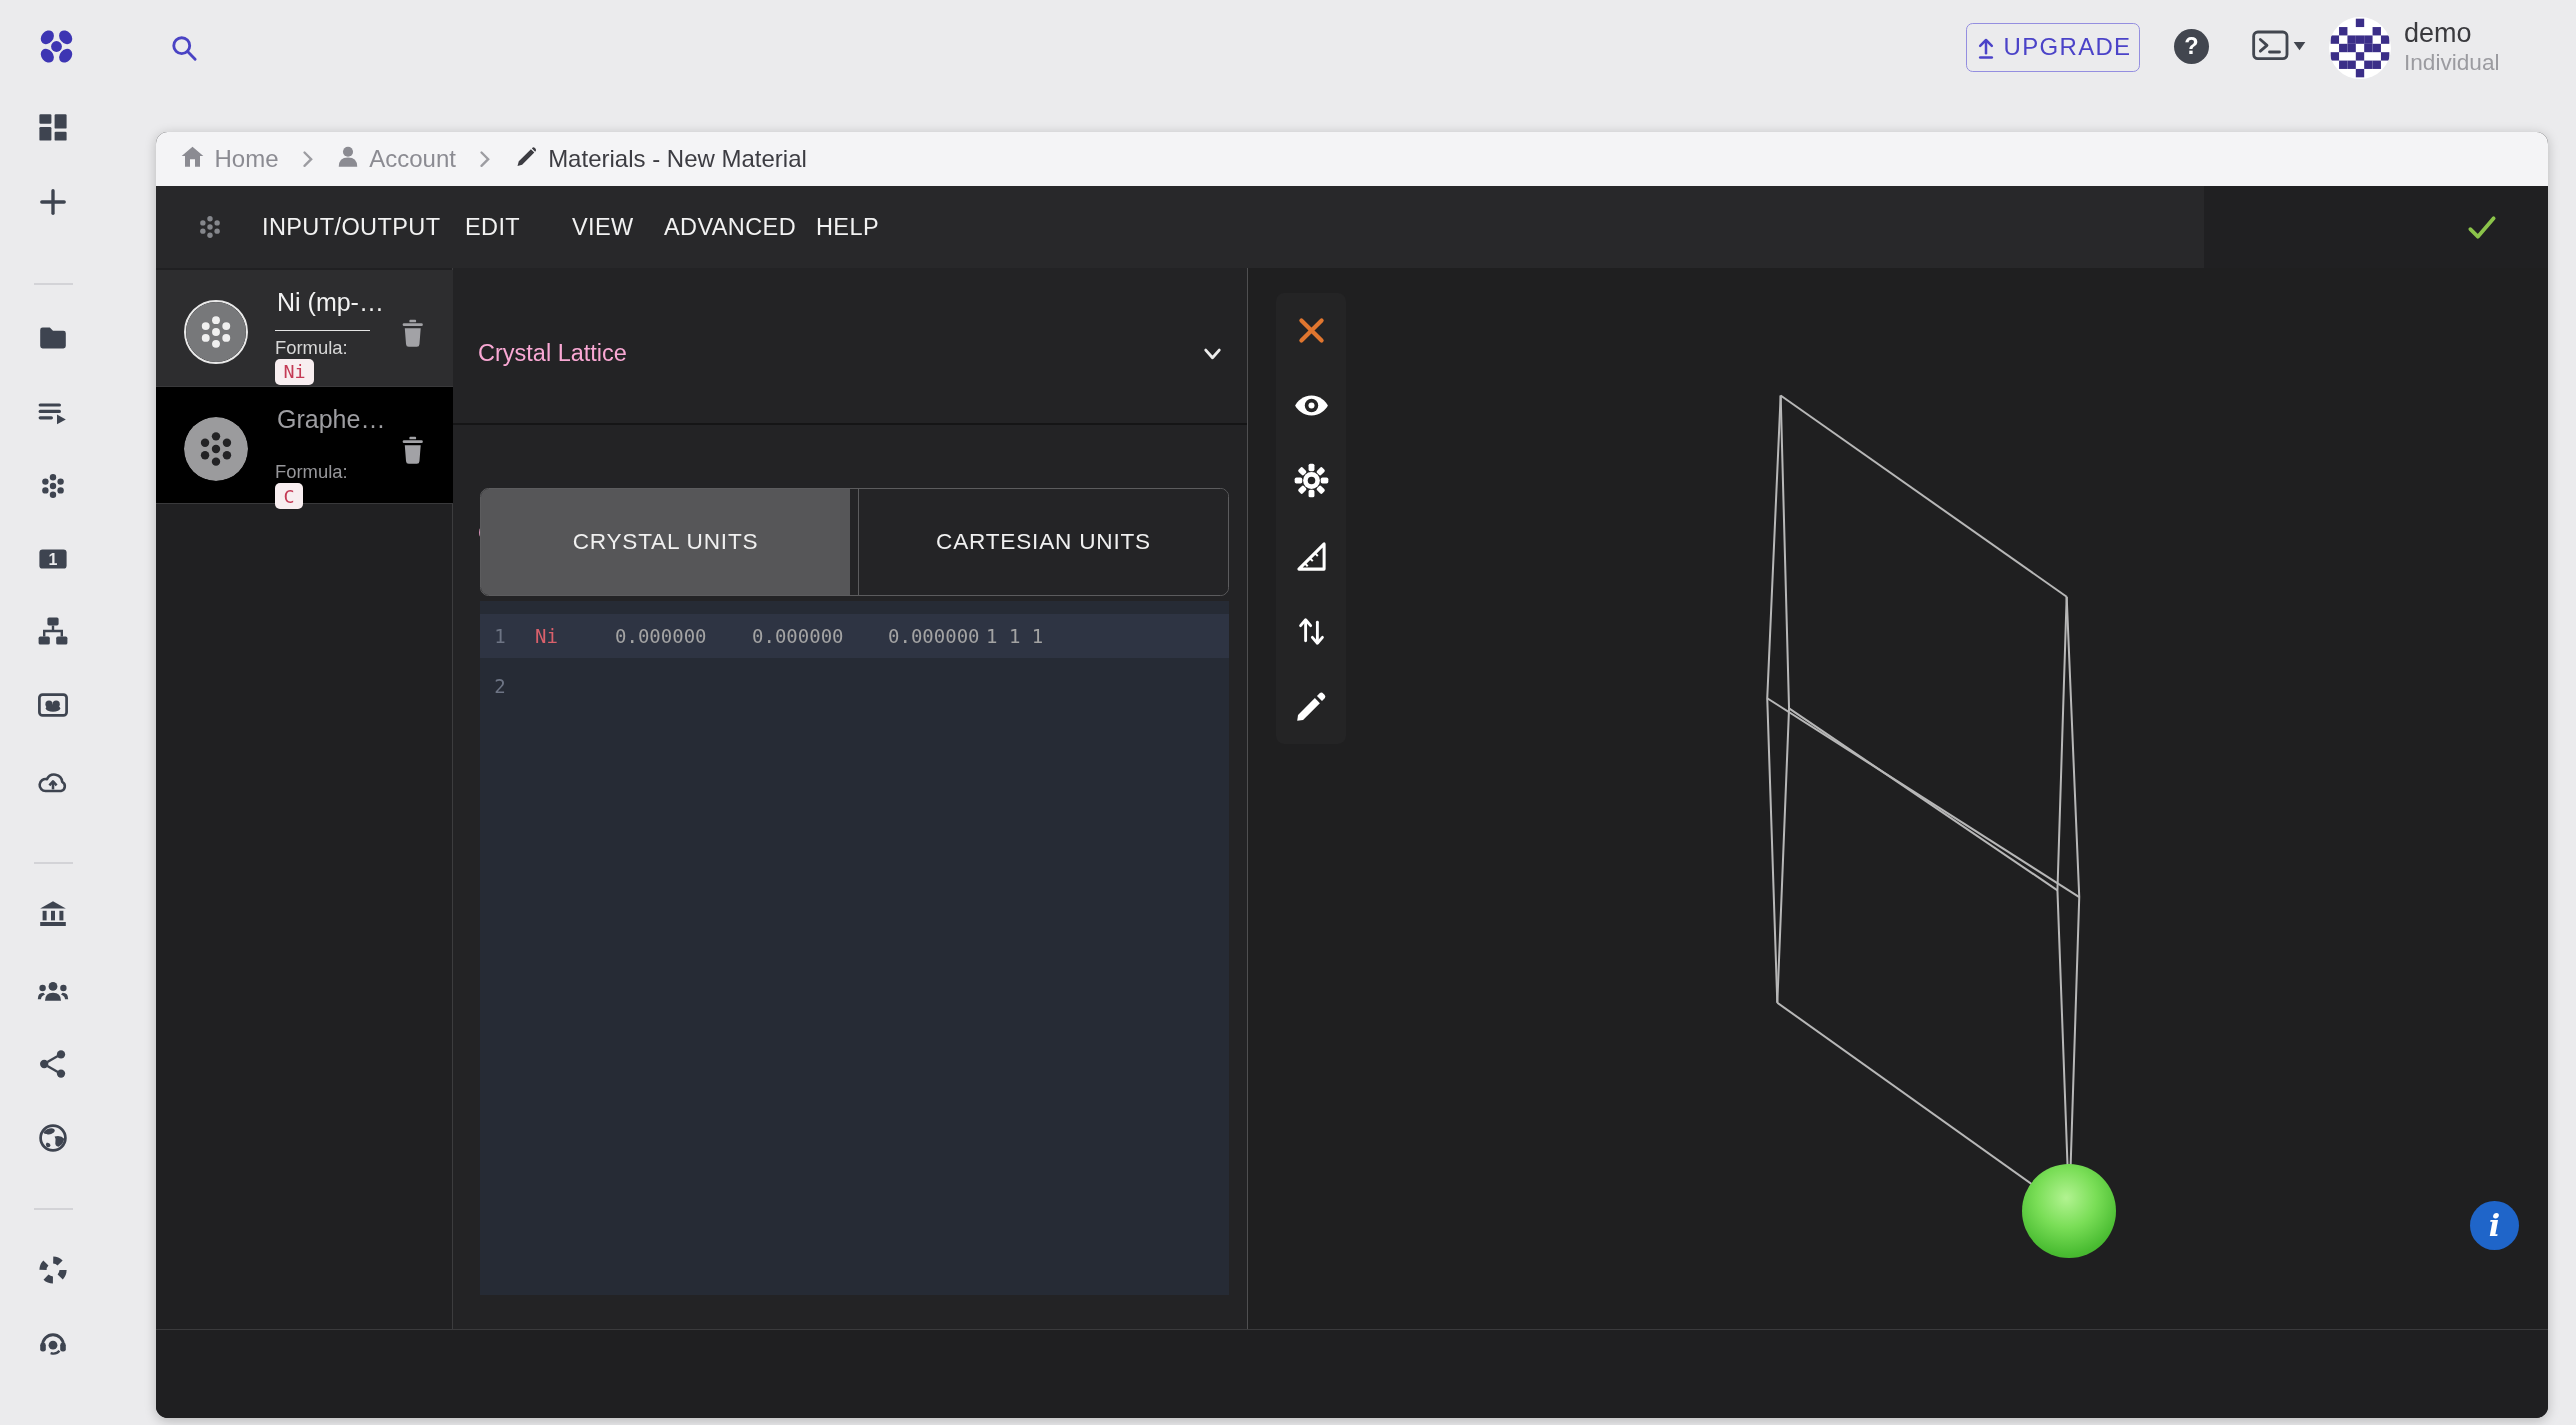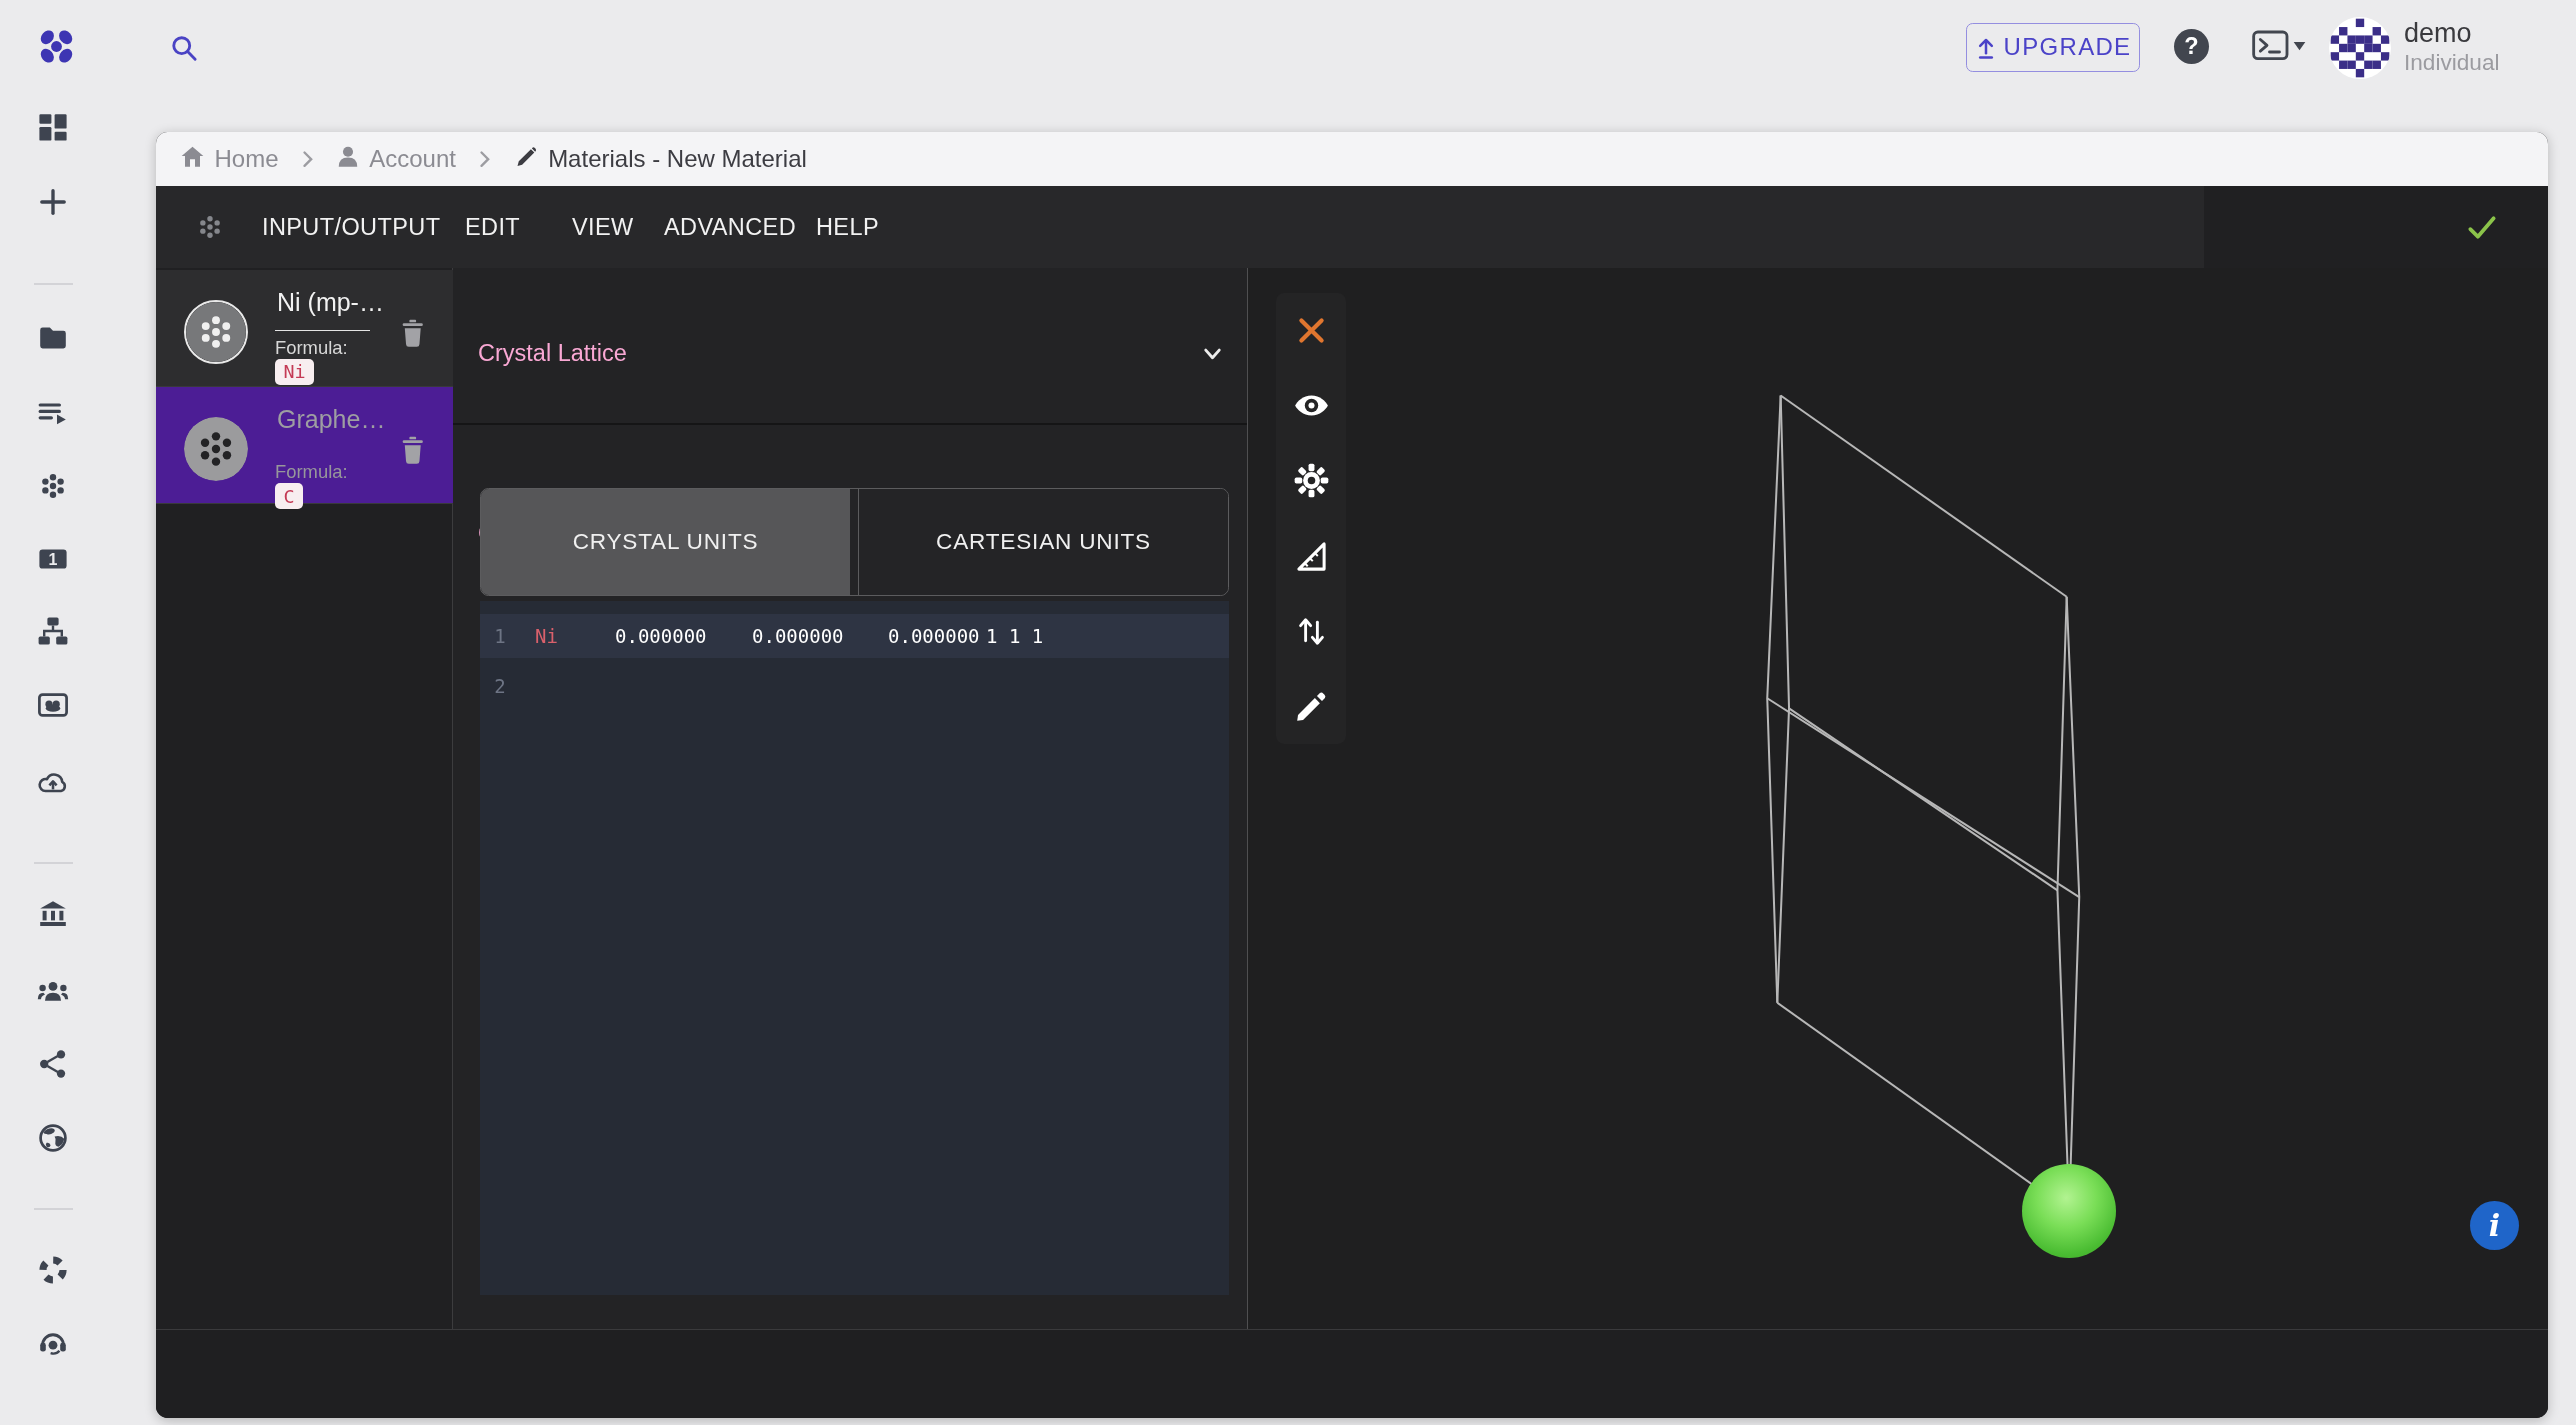--- a/index.html
+++ b/index.html
@@ -46,21 +46,21 @@
     color:#f2f2f2; font-size:23.5px; letter-spacing:0.4px; cursor:pointer; }
   .mb-check { position:absolute; left:2311px; top:28px; width:30px; height:27px; cursor:pointer; }
 
   .content { position:absolute; left:0; top:136px; width:2392px; height:1061px; }
 
   
   .list-panel { position:absolute; left:0; top:0; width:297px; height:1061px; background:#202022;
     border-right:0.8px solid #3c3c3e; }
   .mat-item { position:absolute; left:0; width:297px; height:117px; border-bottom:0.8px solid #39393b; cursor:pointer; }
   .mat-item.sel { background:#2d2d2f; }
-  .mat-item.unsel { background:#4c1d95; }
+  .mat-item.unsel { background:#000000; }
   .mat-avatar { position:absolute; left:28px; top:30px; width:64px; height:64px; border-radius:50%; }
   .mat-avatar.sel { border:2.5px solid #e9e9e9; }
   .mat-name { position:absolute; left:121px; top:18.4px; font-size:25px; color:#f2f2f2; white-space:nowrap; }
   .mat-name.dim { color:#9e9ea2; }
   .mat-underline { position:absolute; left:119px; top:60px; width:95px; height:1.7px; background:#e4e4e4; }
   .mat-formula-label { position:absolute; left:119px; top:67px; font-size:18.4px; color:#d8d8d8; }
   .mat-formula-label.dim { color:#97979b; }
   .mat-badge { position:absolute; left:119px; top:89px; background:#f8eef0; color:#c43a55;
     font-family:"DejaVu Sans Mono", monospace; font-size:18.4px; padding:2.5px 8.4px; border-radius:5px; }
   .trash-btn { position:absolute; left:245px; top:49px; width:23.5px; height:28.5px; cursor:pointer; }
@@ -73,21 +73,21 @@
   .tabs { position:absolute; left:27px; top:220px; width:749px; height:108px;
     border:1.7px solid #5c5c5e; border-radius:8.4px; display:flex; overflow:hidden; background:#242426;gap:8px; }
   .tab { flex:1; display:flex; align-items:center; justify-content:center;
     font-size:22.6px; letter-spacing:0.8px; color:#f0f0f0; cursor:pointer; }
   .tab.active { background:#565658; }
   .tab.idle { background:#242426; border-left:1.7px solid #5c5c5e; }
   .editor { position:absolute; left:27px; top:333px; width:749px; height:694px; background:#262b35;
     font-family:"DejaVu Sans Mono", monospace; font-size:19px; }
   .ed-line1 { position:absolute; left:0; top:13.4px; width:749px; height:44px; background:#2e3443; }
   .ed-num { position:absolute; color:#6d7484; }
-  .ed-tok { position:absolute; color:#ffffff; }
+  .ed-tok { position:absolute; color:#a3a3a3; }
   .ed-el { color:#d9606b; }
 
   
   .viewer { position:absolute; left:1091px; top:0; width:1301px; height:1061px; background:#1f1f20;
     border-left:1.7px solid #4f4f51; }
   .vtoolbar { position:absolute; left:28px; top:25px; width:70px; height:451px;
     background:#242425; border-radius:8.4px; display:flex; flex-direction:column;
     align-items:center; justify-content:space-around; }
   .vt-btn { width:37px; height:37px; cursor:pointer; }
   .lattice-svg { position:absolute; left:0; top:0; width:1301px; height:1061px; }

